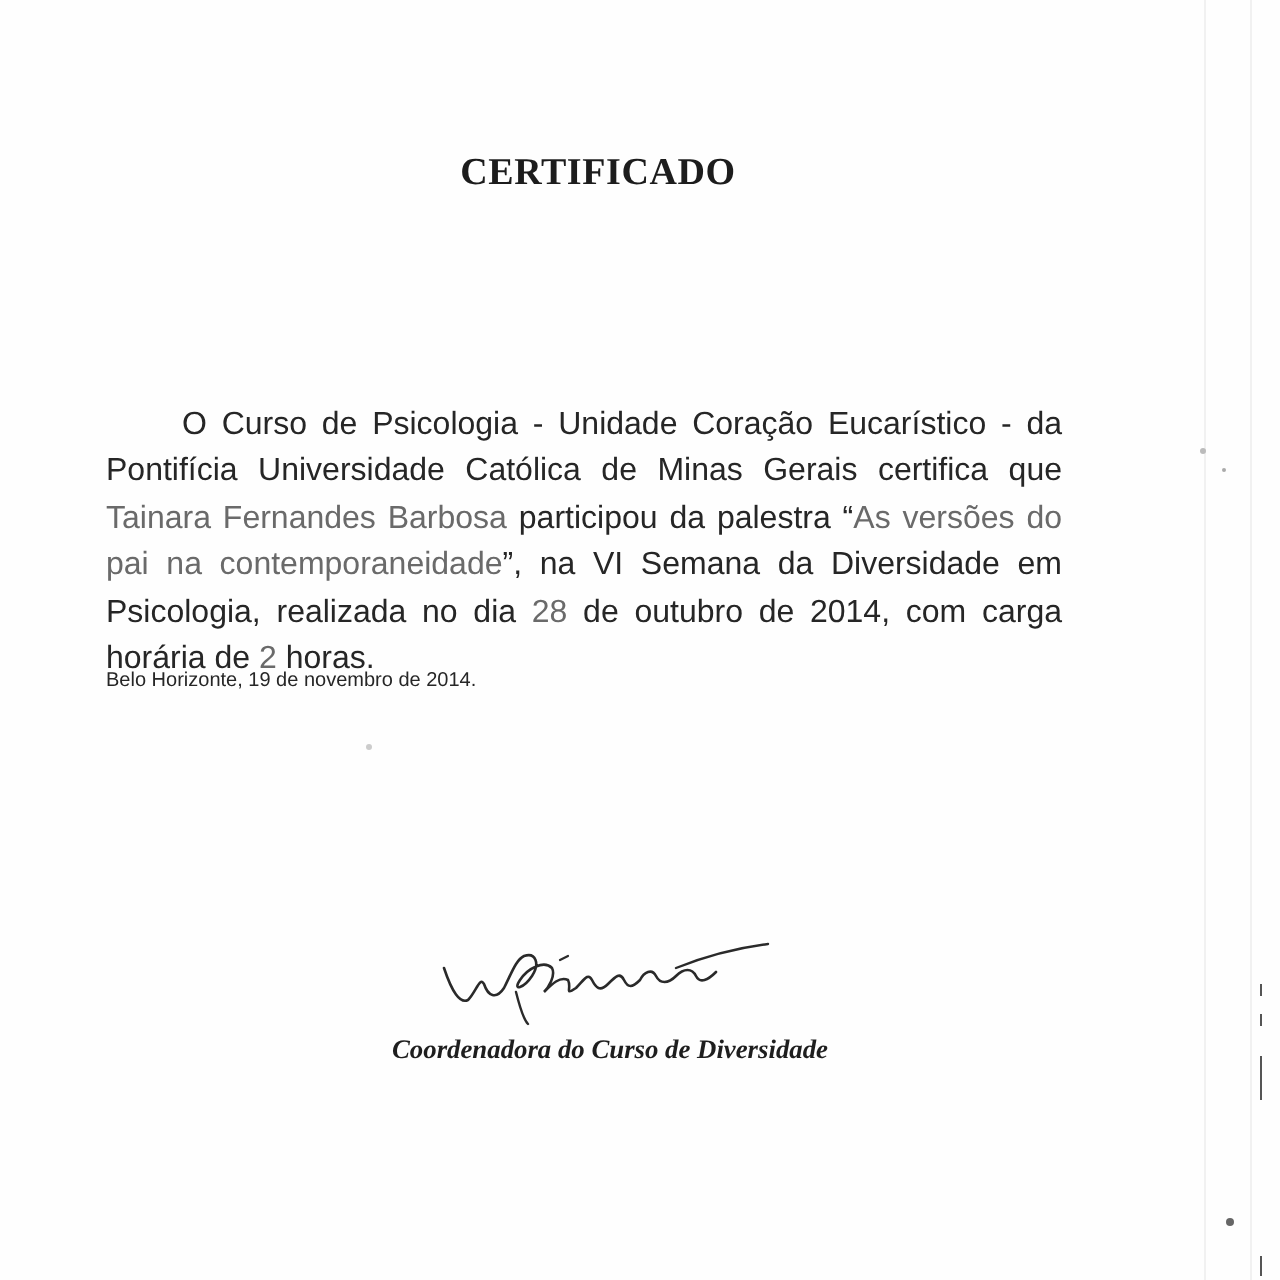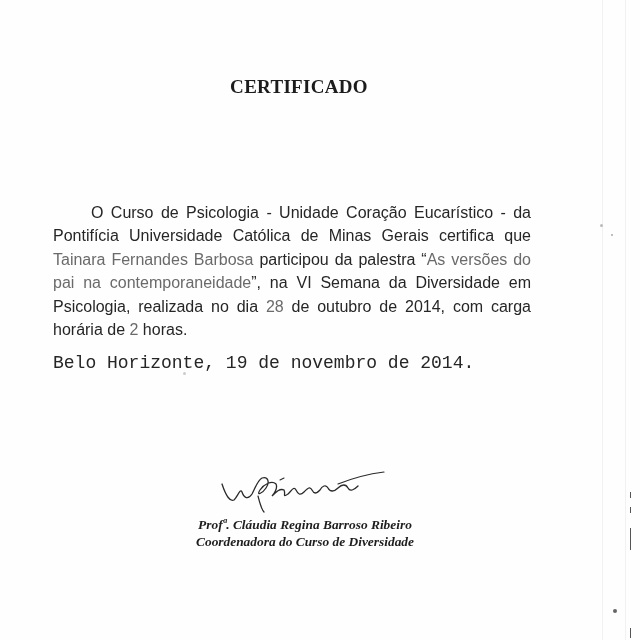--- a/index.html
+++ b/index.html
@@ -46,23 +46,23 @@
     .body-text .indent {
       display: inline-block;
       width: 38px;
     }
     .filled {
       color: #6a6a6a;
     }
     .place-date {
       position: absolute;
       left: 53px;
-      top: 353px;
-      font-family: Liberation Mono, monospace;
-      font-size: 18px;
+      top: 335px;
+      font-family: Liberation Sans, sans-serif;
+      font-size: 10px;
       color: #262626;
     }
     .signature {
       position: absolute;
       left: 218px;
       top: 466px;
       width: 170px;
       height: 48px;
     }
     .signer {
@@ -110,21 +110,20 @@
   <div class="place-date">Belo Horizonte, 19 de novembro de 2014.</div>
 
   <svg class="signature" viewBox="0 0 170 48">
     <path d="M4 18 C 8 30, 12 36, 16 34 C 20 30, 22 22, 24 26 C 26 32, 30 34, 34 28 C 38 20, 40 14, 44 12 C 50 10, 52 16, 48 22 C 44 28, 38 30, 42 24 C 46 18, 54 14, 58 18 C 60 22, 56 28, 54 30 C 58 26, 62 22, 66 24 C 68 28, 64 32, 70 28 C 74 24, 76 20, 78 24 C 80 28, 82 30, 86 26 C 90 22, 92 20, 94 24 C 96 28, 98 28, 102 24 C 104 20, 108 18, 110 22 C 112 26, 116 26, 120 22 C 124 18, 128 18, 130 22 C 132 26, 136 24, 140 20" fill="none" stroke="#2a2a2a" stroke-width="1.3" stroke-linecap="round"></path>
     <path d="M40 30 C 42 38, 44 44, 46 46" fill="none" stroke="#2a2a2a" stroke-width="1.2" stroke-linecap="round"></path>
     <path d="M120 18 C 135 12, 150 8, 166 6" fill="none" stroke="#2a2a2a" stroke-width="1.2" stroke-linecap="round"></path>
     <path d="M62 14 L 66 12" fill="none" stroke="#2a2a2a" stroke-width="1.1" stroke-linecap="round"></path>
   </svg>
 
   <div class="signer">
-    <div>Profª. Cláudia Regina Barroso Ribeiro</div>
     <div>Coordenadora do Curso de Diversidade</div>
   </div>
 
   <div class="scan-dot" style="left:600px; top:224px; width:3px; height:3px; background:#bbb;"></div>
   <div class="scan-dot" style="left:611px; top:234px; width:2px; height:2px; background:#aaa;"></div>
   <div class="scan-dot" style="left:183px; top:372px; width:3px; height:3px; background:#ccc;"></div>
   <div class="scan-mark" style="left:630px; top:492px; width:1px; height:6px;"></div>
   <div class="scan-mark" style="left:630px; top:507px; width:1px; height:6px;"></div>
   <div class="scan-mark" style="left:630px; top:528px; width:1px; height:22px;"></div>
   <div class="scan-dot" style="left:613px; top:609px; width:4px; height:4px; background:#666;"></div>

